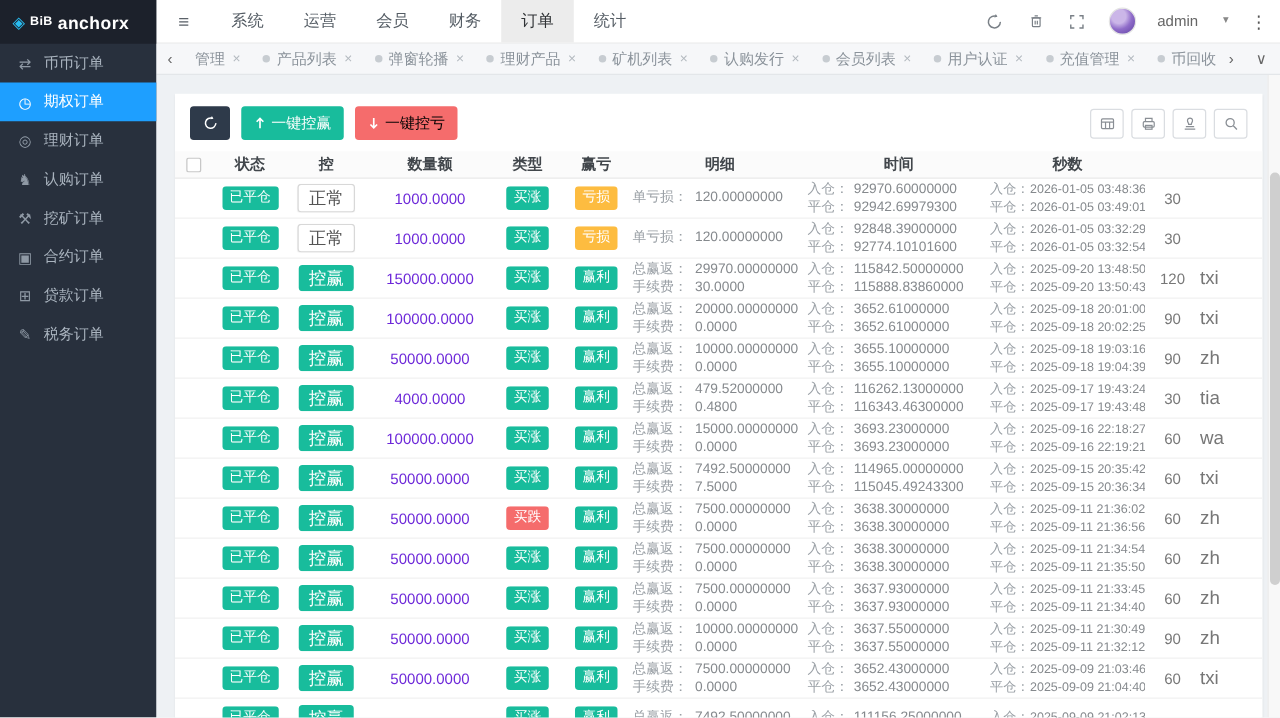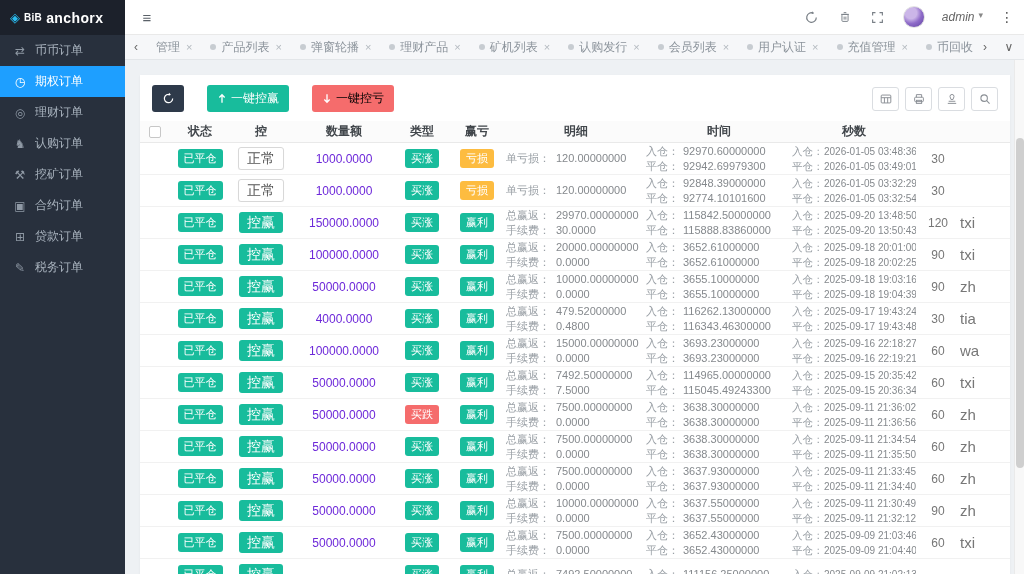--- a/index.html
+++ b/index.html
@@ -22,37 +22,37 @@
   
   .main { position:absolute; left:125px; top:0; right:0; height:574px; }
   .navbar { height:35px; background:#fff; border-bottom:1px solid #e9e9e9; display:flex; align-items:stretch; }
   .nav-toggle { width:44px; display:flex; align-items:center; justify-content:center; color:#5a6168; font-size:15px; cursor:pointer; }
   .nav-item { width:58px; display:flex; align-items:center; justify-content:center; font-size:13px; color:#545c64; cursor:pointer; }
   .nav-item.active { background:#ececec; color:#303336; }
   .nav-right { margin-left:auto; display:flex; align-items:center; gap:17px; padding-right:10px; }
   .nav-ic { width:16px; height:16px; display:flex; align-items:center; justify-content:center; cursor:pointer; }
   .avatar { width:22px; height:22px; border-radius:50%;
     background:radial-gradient(circle at 35% 30%, #cbb6e8 0 30%, #8f6cc9 55%, #5d3fa0 100%); border:1px solid #e3e3e3; }
-  .uname { font-size:12px; color:#666; display:flex; gap:4px; cursor:pointer;font-style:italic; }
+  .uname { font-size:12px; color:#666; display:flex; gap:20px; cursor:pointer; }
   .caret { font-size:9px; color:#888; }
   .kebab { font-size:14px; color:#555; cursor:pointer; }
 
   
   .tabbar { height:25px; background:#f6f7f9; border-bottom:1px solid #e3e6e9; display:flex; align-items:center; font-size:12px; color:#8b939b; }
   .tab-arrow { width:22px; text-align:center; color:#666; font-size:12px; cursor:pointer; flex:none; }
   .tabs { display:flex; align-items:center; height:100%; overflow:hidden; flex:1; }
   .tab { display:flex; align-items:center; gap:5px; padding:0 9px; height:100%; cursor:pointer; white-space:nowrap; }
   .tab .dot { width:6px; height:6px; border-radius:50%; background:#c7ccd1; flex:none; }
   .tab .x { color:#b3b9bf; font-size:11px; margin-left:1px; }
   .tab-right { display:flex; align-items:center; gap:2px; padding-right:4px; }
 
   
   .content { position:absolute; top:60px; left:0; right:10px; bottom:0; background:#eef1f4; padding:15px 0 0 15px; }
   .card { background:#fff; width:870px; height:540px; box-shadow:0 1px 2px rgba(0,0,0,.06); overflow:hidden; }
-  .toolbar { display:flex; align-items:center; gap:23px; padding:10px 12px 9px 12px; }
+  .toolbar { display:flex; align-items:center; gap:9px; padding:10px 12px 9px 12px; }
   .btn { display:inline-flex; align-items:center; justify-content:center; gap:4px; height:27px;
     border:none; border-radius:3px; font-size:12px; cursor:pointer; font-family:inherit; }
   .btn-refresh { width:32px; background:#2e3a4a; color:#fff; }
   .btn-win  { background:#18bc9c; color:#fff; padding:0 10px; }
   .btn-loss { background:#f56c6c; color:#000000; padding:0 10px; }
   .toolbar-right { margin-left:auto; display:flex; gap:6px; }
   .icon-btn { width:27px; height:24px; border:1px solid #dadde1; border-radius:3px; background:#fff;
     display:flex; align-items:center; justify-content:center; cursor:pointer; }
 
   
@@ -130,20 +130,28 @@
           <span class="sicon">✎</span>
           <span>税务订单</span>
         </div>
       </nav>
   </aside>
 
   <div class="main">
 
     <header class="navbar">
       <div class="nav-toggle">≡</div>
+      <div id="nav-menu" style="display:flex;">
+          <div class="nav-item">系统</div>
+          <div class="nav-item">运营</div>
+          <div class="nav-item">会员</div>
+          <div class="nav-item">财务</div>
+          <div class="nav-item active">订单</div>
+          <div class="nav-item">统计</div>
+        </div>
       <div class="nav-right">
         <span class="nav-ic">
           <svg width="15" height="15" viewBox="0 0 16 16">
               <path d="M13.1 8A5.1 5.1 0 1 1 9.9 3.3" fill="none" stroke="#7a8087" stroke-width="1.3"></path>
               <path d="M9.2 1.2l1.4 2.4-2.7.6z" fill="#7a8087"></path>
             </svg>
         </span>
         <span class="nav-ic">
           <svg width="14" height="14" viewBox="0 0 16 16" fill="none" stroke="#7a8087" stroke-width="1.1">
               <path d="M3.5 5h9M6.5 3h3"></path>

